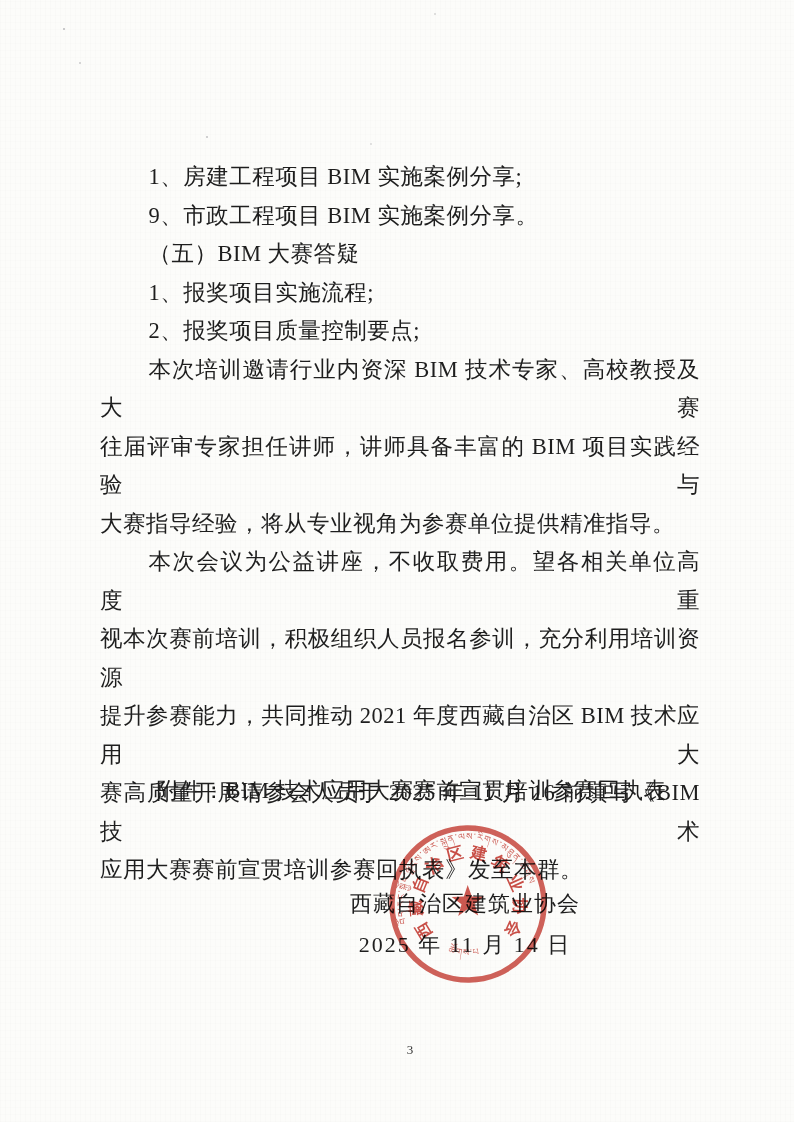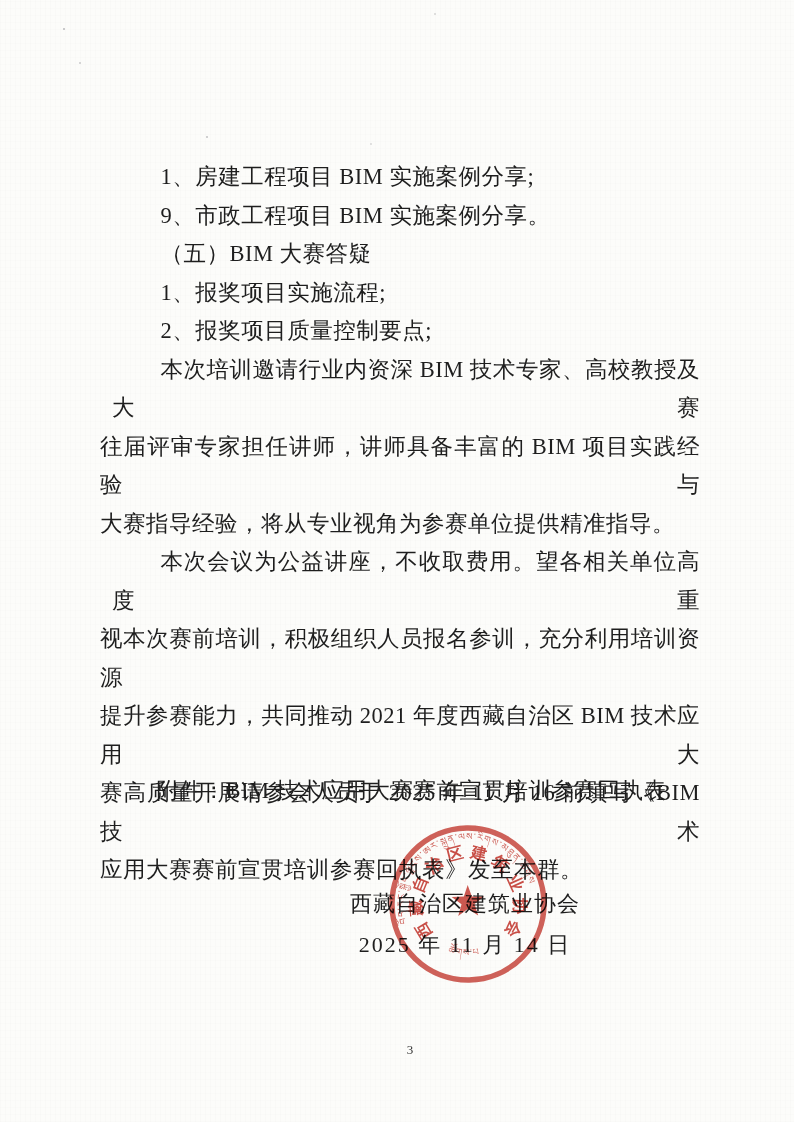--- a/index.html
+++ b/index.html
@@ -13,21 +13,21 @@
     font-family:"Liberation Serif","DejaVu Serif",serif;
     color:#1e1e1e;
   }
   .page { position:absolute; inset:0; }
   .body-block {
     position:absolute; left:100px; top:158px; width:600px;
     font-size:22.5px; line-height:38.5px;
     letter-spacing:0.5px;
   }
   .ln { white-space:nowrap; }
-  .ind { text-indent:2.15em;margin-left:12px; }
+  .ind { text-indent:2.15em; }
   .j { white-space:normal; text-align:justify; text-align-last:justify; }
   .heading {
     font-family:"DejaVu Sans","Liberation Sans",sans-serif;
     font-weight:700; font-size:22.5px; letter-spacing:1px;
   }
   .attachment {
     position:absolute; left:108px; top:772px; width:600px;
     font-size:22.5px; line-height:38px; text-indent:2.15em;
     white-space:nowrap; letter-spacing:0.5px;
   }

